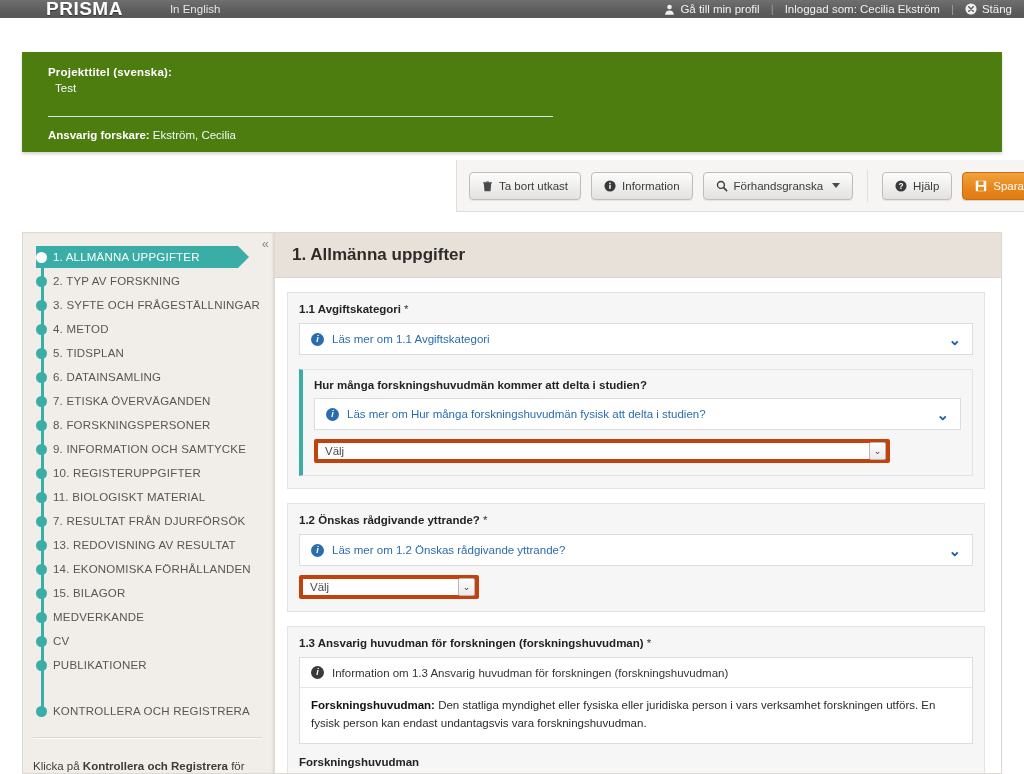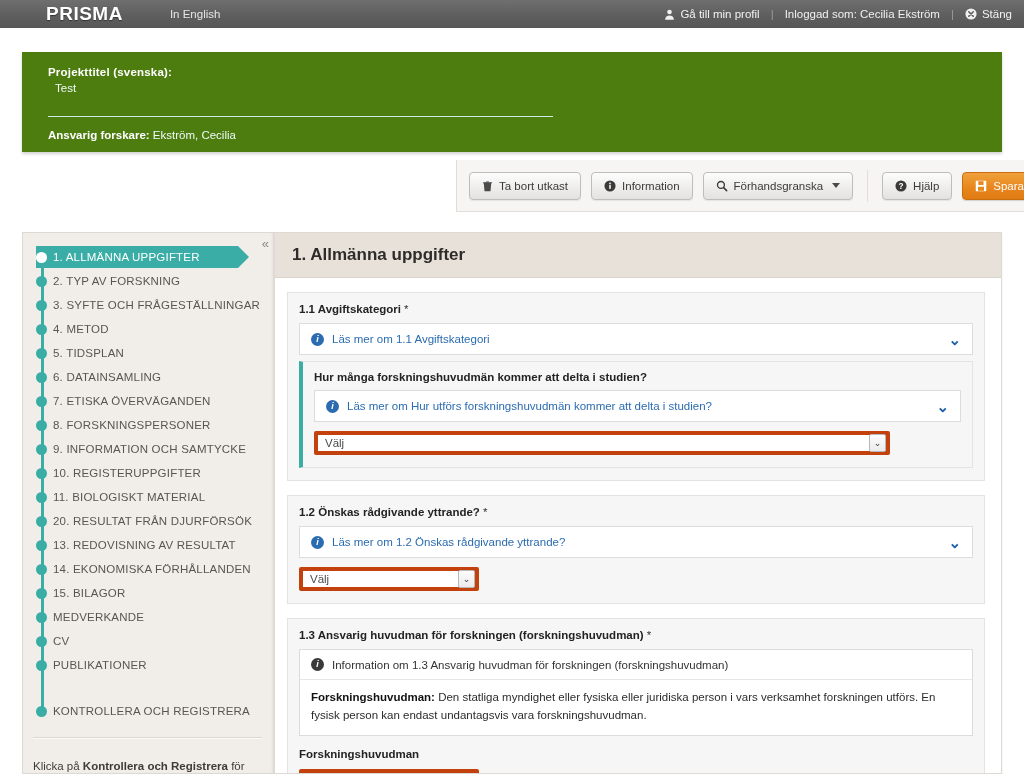--- a/index.html
+++ b/index.html
@@ -7,21 +7,21 @@
   html, body {
     margin: 0; padding: 0;
     width: 1024px; height: 774px;
     background: #ffffff;
     font-family: "Liberation Sans", sans-serif;
     overflow: hidden;
   }
 
   
   .topbar {
-    position: absolute; top: 0; left: 0; width: 1024px; height: 28px;
+    position: absolute; top: 0; left: 0; width: 1024px; height: 18px;
     background: linear-gradient(to bottom, #6f6f6f 0%, #5e5e5e 55%, #575757 100%);
     display: flex; align-items: center;
     color: #ffffff;
   }
   .brand {
     font-size: 19px; font-weight: bold; letter-spacing: .5px;
     margin-left: 46px; color: #ffffff; text-shadow: 0 1px 1px rgba(0,0,0,.45);
   }
   .in-english {
     margin-left: 47px; font-size: 11.5px; color: #e6e6e6;
@@ -172,21 +172,21 @@
     display: flex; align-items: center; justify-content: space-between;
     background: #ffffff; border: 1px solid #dcdcdc; height: 32px;
     padding: 0 11px; cursor: pointer;
   }
   .readmore-left { display: flex; align-items: center; gap: 8px; }
   .readmore-text { font-size: 11.5px; color: #2b6cb0; }
   .chev { color: #1f5fa8; font-size: 15px; font-weight: bold; line-height: 1; }
 
   .subblock {
     background: #f6f6f6; border: 1px solid #e3e3e3; border-left: 4px solid #3aada7;
-    margin-top: 6px; padding: 9px 11px 12px;
+    margin-top: 14px; padding: 9px 11px 12px;
   }
   .sub-label { font-size: 11.5px; font-weight: bold; color: #232323; margin-bottom: 7px; }
 
   select.sel {
     -webkit-appearance: none; appearance: none;
     border: 4px solid #c2410c; background: #ffffff;
     height: 24px; font-size: 11.5px; color: #4a4a4a;
     padding: 0 24px 0 7px; border-radius: 2px;
     font-family: "Liberation Sans", sans-serif;
   }
@@ -363,21 +363,21 @@
         <div class="nav-item">
           <span class="dot"></span>
           <span class="nav-label">10. REGISTERUPPGIFTER</span>
         </div>
         <div class="nav-item">
           <span class="dot"></span>
           <span class="nav-label">11. BIOLOGISKT MATERIAL</span>
         </div>
         <div class="nav-item">
           <span class="dot"></span>
-          <span class="nav-label">20. RESULTAT FRÅN DJURFÖRSÖK</span>
+          <span class="nav-label">7. RESULTAT FRÅN DJURFÖRSÖK</span>
         </div>
         <div class="nav-item">
           <span class="dot"></span>
           <span class="nav-label">13. REDOVISNING AV RESULTAT</span>
         </div>
         <div class="nav-item">
           <span class="dot"></span>
           <span class="nav-label">14. EKONOMISKA FÖRHÅLLANDEN</span>
         </div>
         <div class="nav-item">
@@ -423,21 +423,21 @@
           <span class="readmore-text">Läs mer om 1.1 Avgiftskategori</span>
         </span>
         <span class="chev">⌄</span>
       </div>
 
       <div class="subblock">
         <div class="sub-label">Hur många forskningshuvudmän kommer att delta i studien?</div>
         <div class="readmore">
           <span class="readmore-left">
             <span class="icon-circle-i">i</span>
-            <span class="readmore-text">Läs mer om Hur utförs forskningshuvudmän kommer att delta i studien?</span>
+            <span class="readmore-text">Läs mer om Hur många forskningshuvudmän fysisk att delta i studien?</span>
           </span>
           <span class="chev">⌄</span>
         </div>
         <div class="sel-wrap">
           <select class="sel sel-wide">
             <option>Välj</option>
           </select>
           <span class="sel-arrow">⌄</span>
         </div>
       </div>

